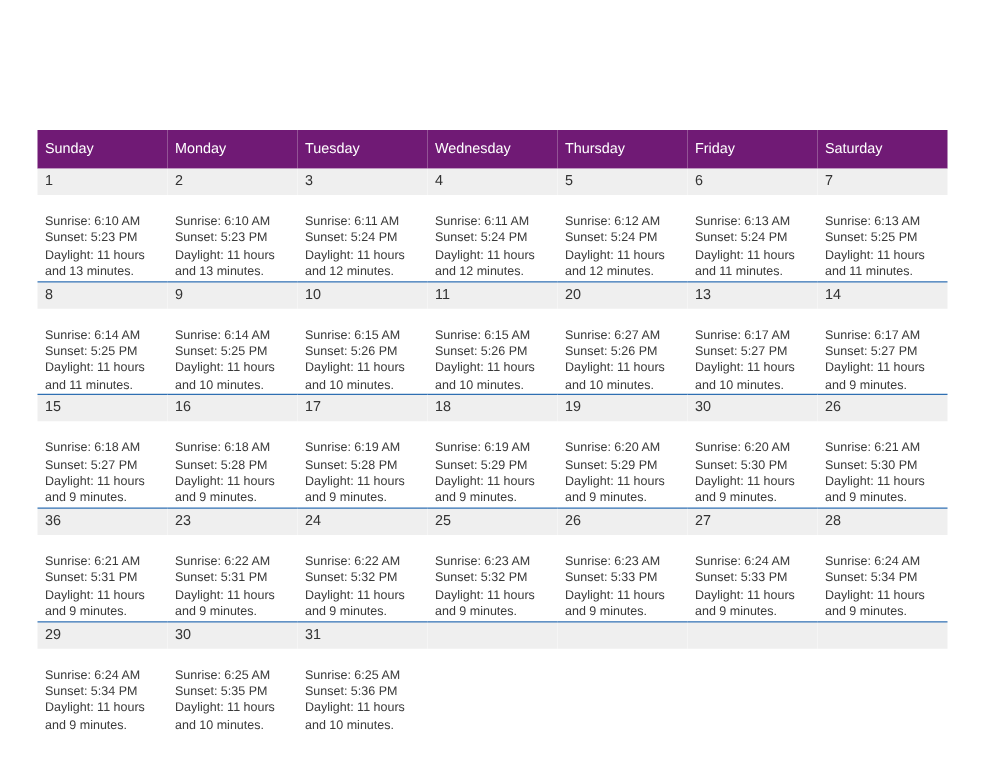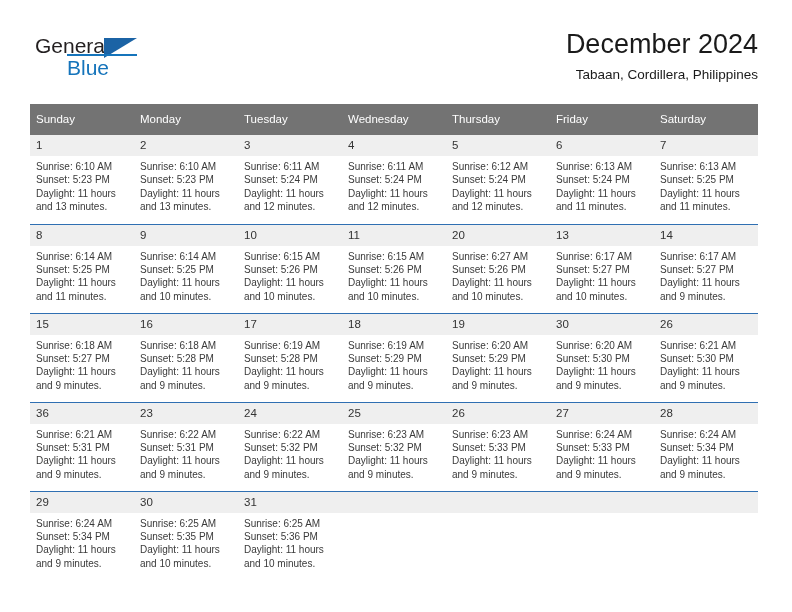--- a/index.html
+++ b/index.html
@@ -81,21 +81,21 @@
 
   
   .calendar {
     position: absolute;
     left: 30px; top: 104px;
     width: 728px;
     border-collapse: collapse;
     table-layout: fixed;
   }
   .calendar th {
-    background: #737373;
+    background: #701a75;
     color: #ffffff;
     font-size: 11.5px;
     font-weight: normal;
     text-align: left;
     padding: 4px 0 5px 6px;
     height: 31px;
     border: none;
   }
   .calendar td {
     width: 104px;
@@ -111,48 +111,33 @@
   .daynum {
     background: #efefef;
     color: #333333;
     font-size: 11.5px;
     line-height: 14px;
     padding: 3px 0 4px 6px;
     height: 21px;
   }
   .daynum.empty { height: 21px; }
   .details {
-    padding: 4px 4px 0 6px;
+    padding: 15px 4px 0 6px;
     font-size: 10px;
     line-height: 13.4px;
     color: #3a3a3a;
   }
   .details div { white-space: nowrap; }
   td.blank .daynum { background: #efefef; }
 </style>
 </head>
 <body>
 
 <div id="page">
 
-  <div class="topbar">
-
-    <div class="logo">
-      <div class="logo-line1">General</div>
-      <div class="logo-flag"></div>
-      <div class="logo-underline"></div>
-      <div class="logo-line2">Blue</div>
-    </div>
-
-    <div class="title-block">
-      <h1 class="cal-title">December 2024</h1>
-      <p class="cal-subtitle">Tabaan, Cordillera, Philippines</p>
-    </div>
-
-  </div>
 
   <table class="calendar">
     <thead>
       <tr>
         <th>Sunday</th>
         <th>Monday</th>
         <th>Tuesday</th>
         <th>Wednesday</th>
         <th>Thursday</th>
         <th>Friday</th>

